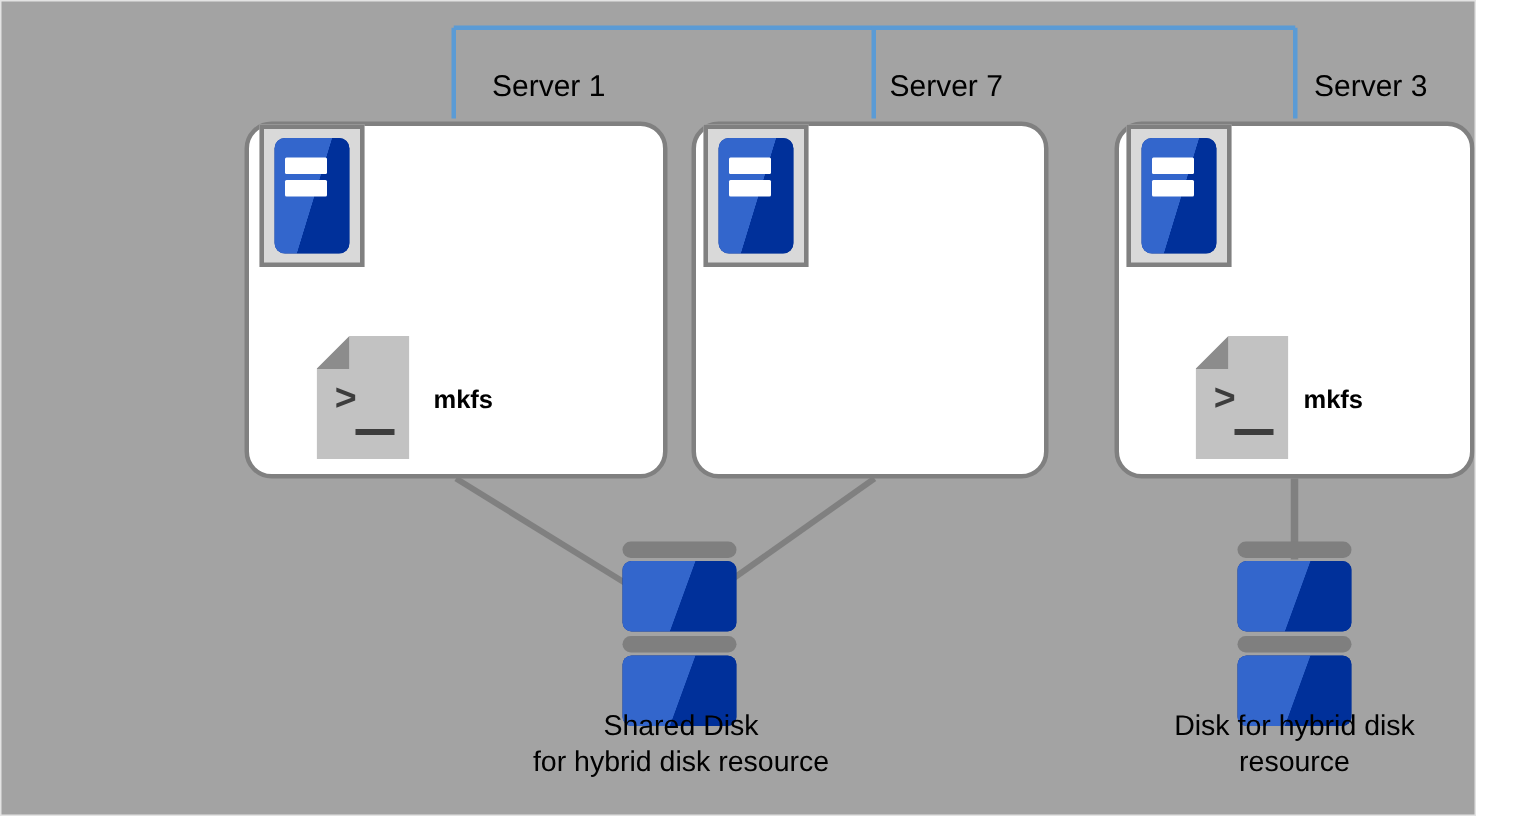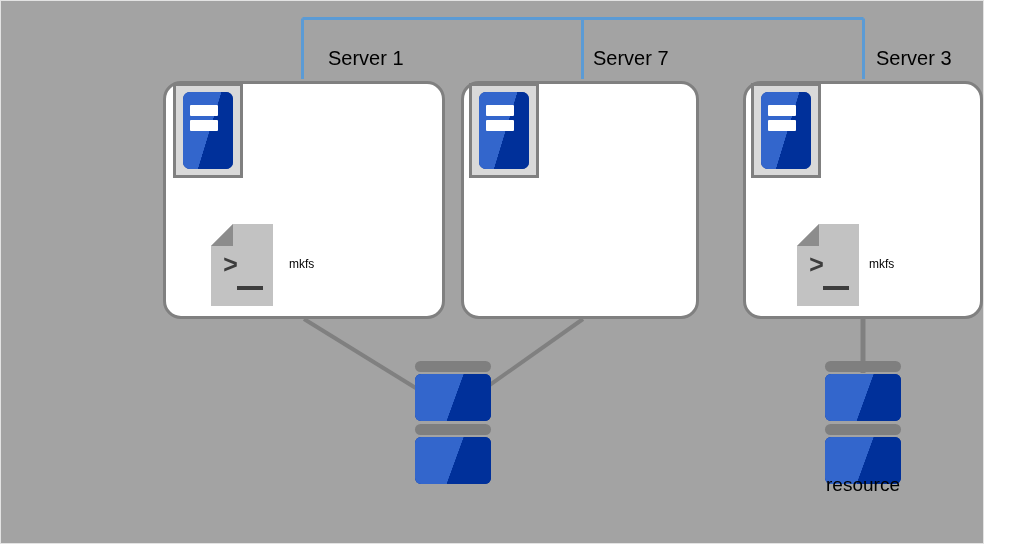--- a/index.html
+++ b/index.html
@@ -107,24 +107,25 @@
     color:#3d3d3d;
   }
   .script .cursor{
     position:absolute;
     left:26px; top:62px;
     width:26px; height:4px;
     background:#3d3d3d;
   }
   .script-label{
     position:absolute;
-    font-size:12px;
+    font-size:17px;
     color:#000000;
     white-space:nowrap;
     line-height:1;
+    font-weight:bold;
   }
 
   
   .disk{
     position:absolute;
     width:76px;
   }
   .disk .cap{
     width:76px;
     height:11px;
@@ -231,26 +232,29 @@
   <div class="script-label" style="left:868px; top:257px;">mkfs</div>
 
   <div class="disk" style="left:414px; top:360px;">
     <div class="cap"></div>
     <div class="platter"></div>
     <div class="cap"></div>
     <div class="platter"></div>
   </div>
 
   <div class="disk-caption" style="left:312px; top:472px; width:282px;">
+    <div>Shared Disk</div>
+    <div>for hybrid disk resource</div>
   </div>
 
   <div class="disk" style="left:824px; top:360px;">
     <div class="cap"></div>
     <div class="platter"></div>
     <div class="cap"></div>
     <div class="platter"></div>
   </div>
 
   <div class="disk-caption" style="left:742px; top:472px; width:240px;">
+    <div>Disk for hybrid disk</div>
     <div>resource</div>
   </div>
 
 </div>
 
 </body></html>

